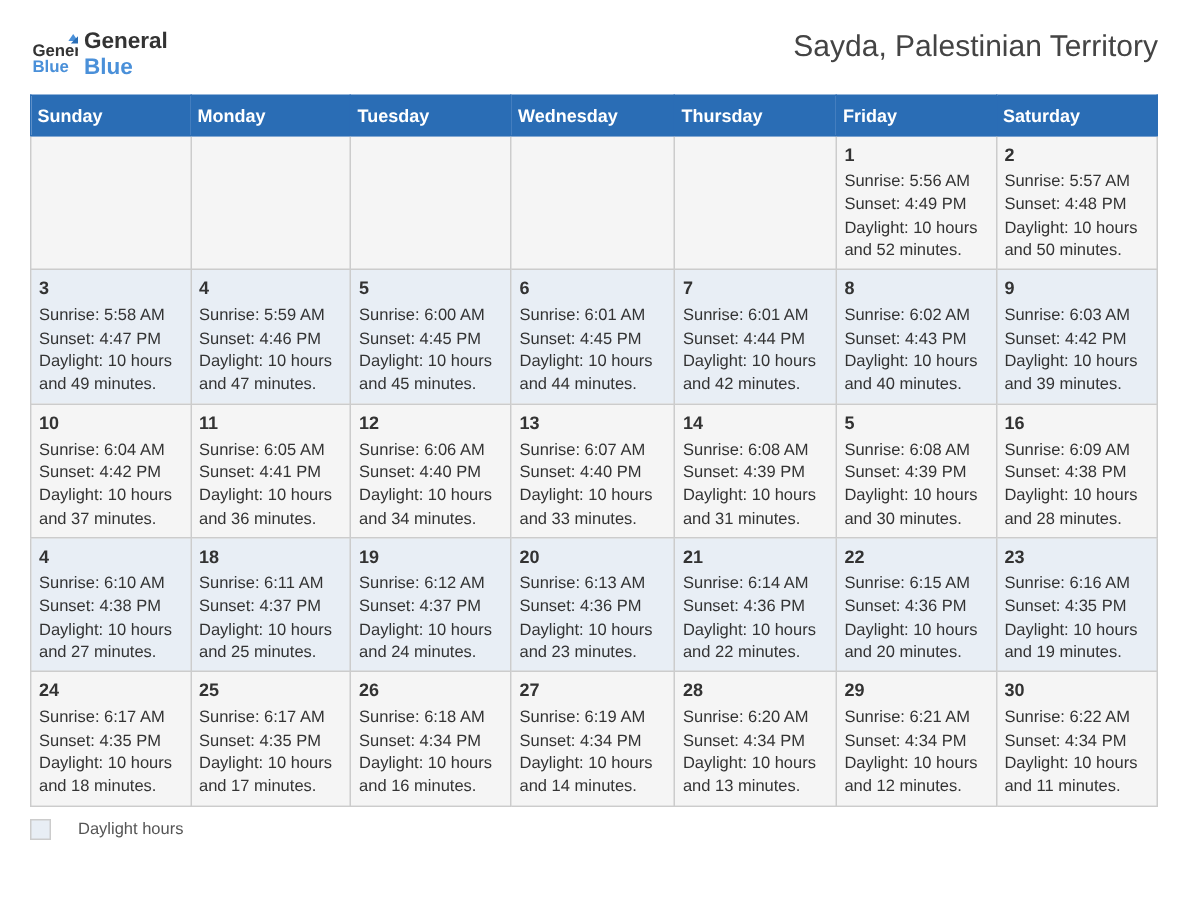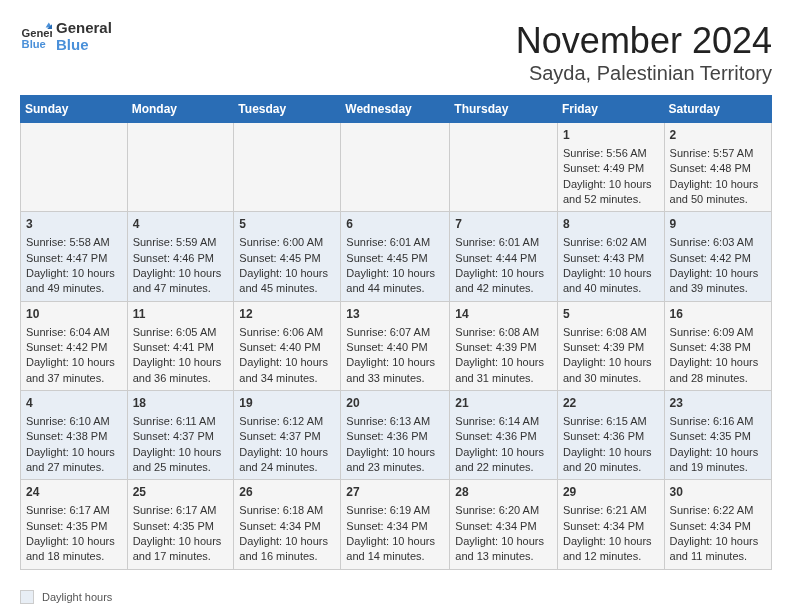--- a/index.html
+++ b/index.html
@@ -77,22 +77,22 @@
     .day-info {
       font-size: 11px;
       color: #333;
     }
     .empty-cell {
       background-color: inherit;
     }
     .legend {
       display: flex;
       align-items: center;
-      gap: 8px;
-      margin-top: 20px;
+      gap: 18px;
+      margin-top: 8px;
       font-size: 11px;
       color: #555;
     }
     .legend-box {
       width: 14px;
       height: 14px;
       background: #e8eef5;
       border: 1px solid #ccc;
       display: inline-block;
     }
@@ -107,21 +107,20 @@
       <text x="2" y="34" font-size="14" font-weight="bold" fill="#4a90d9">Blue</text>
       <polygon points="32,8 40,8 36,2" fill="#4a90d9"></polygon>
       <polygon points="34,10 40,10 40,4" fill="#2a6db5"></polygon>
     </svg>
     <div>
       <div style="font-size:15px;font-weight:bold;color:#333;line-height:1.1;">General</div>
       <div style="font-size:15px;font-weight:bold;color:#4a90d9;line-height:1.1;">Blue</div>
     </div>
   </div>
   <div class="title-area">
-    <div class="month-title">November 2024</div>
     <div class="subtitle">Sayda, Palestinian Territory</div>
   </div>
 </div>
 
 <table>
   <thead>
     <tr>
     <th>Sunday</th>
         <th>Monday</th>
         <th>Tuesday</th>

